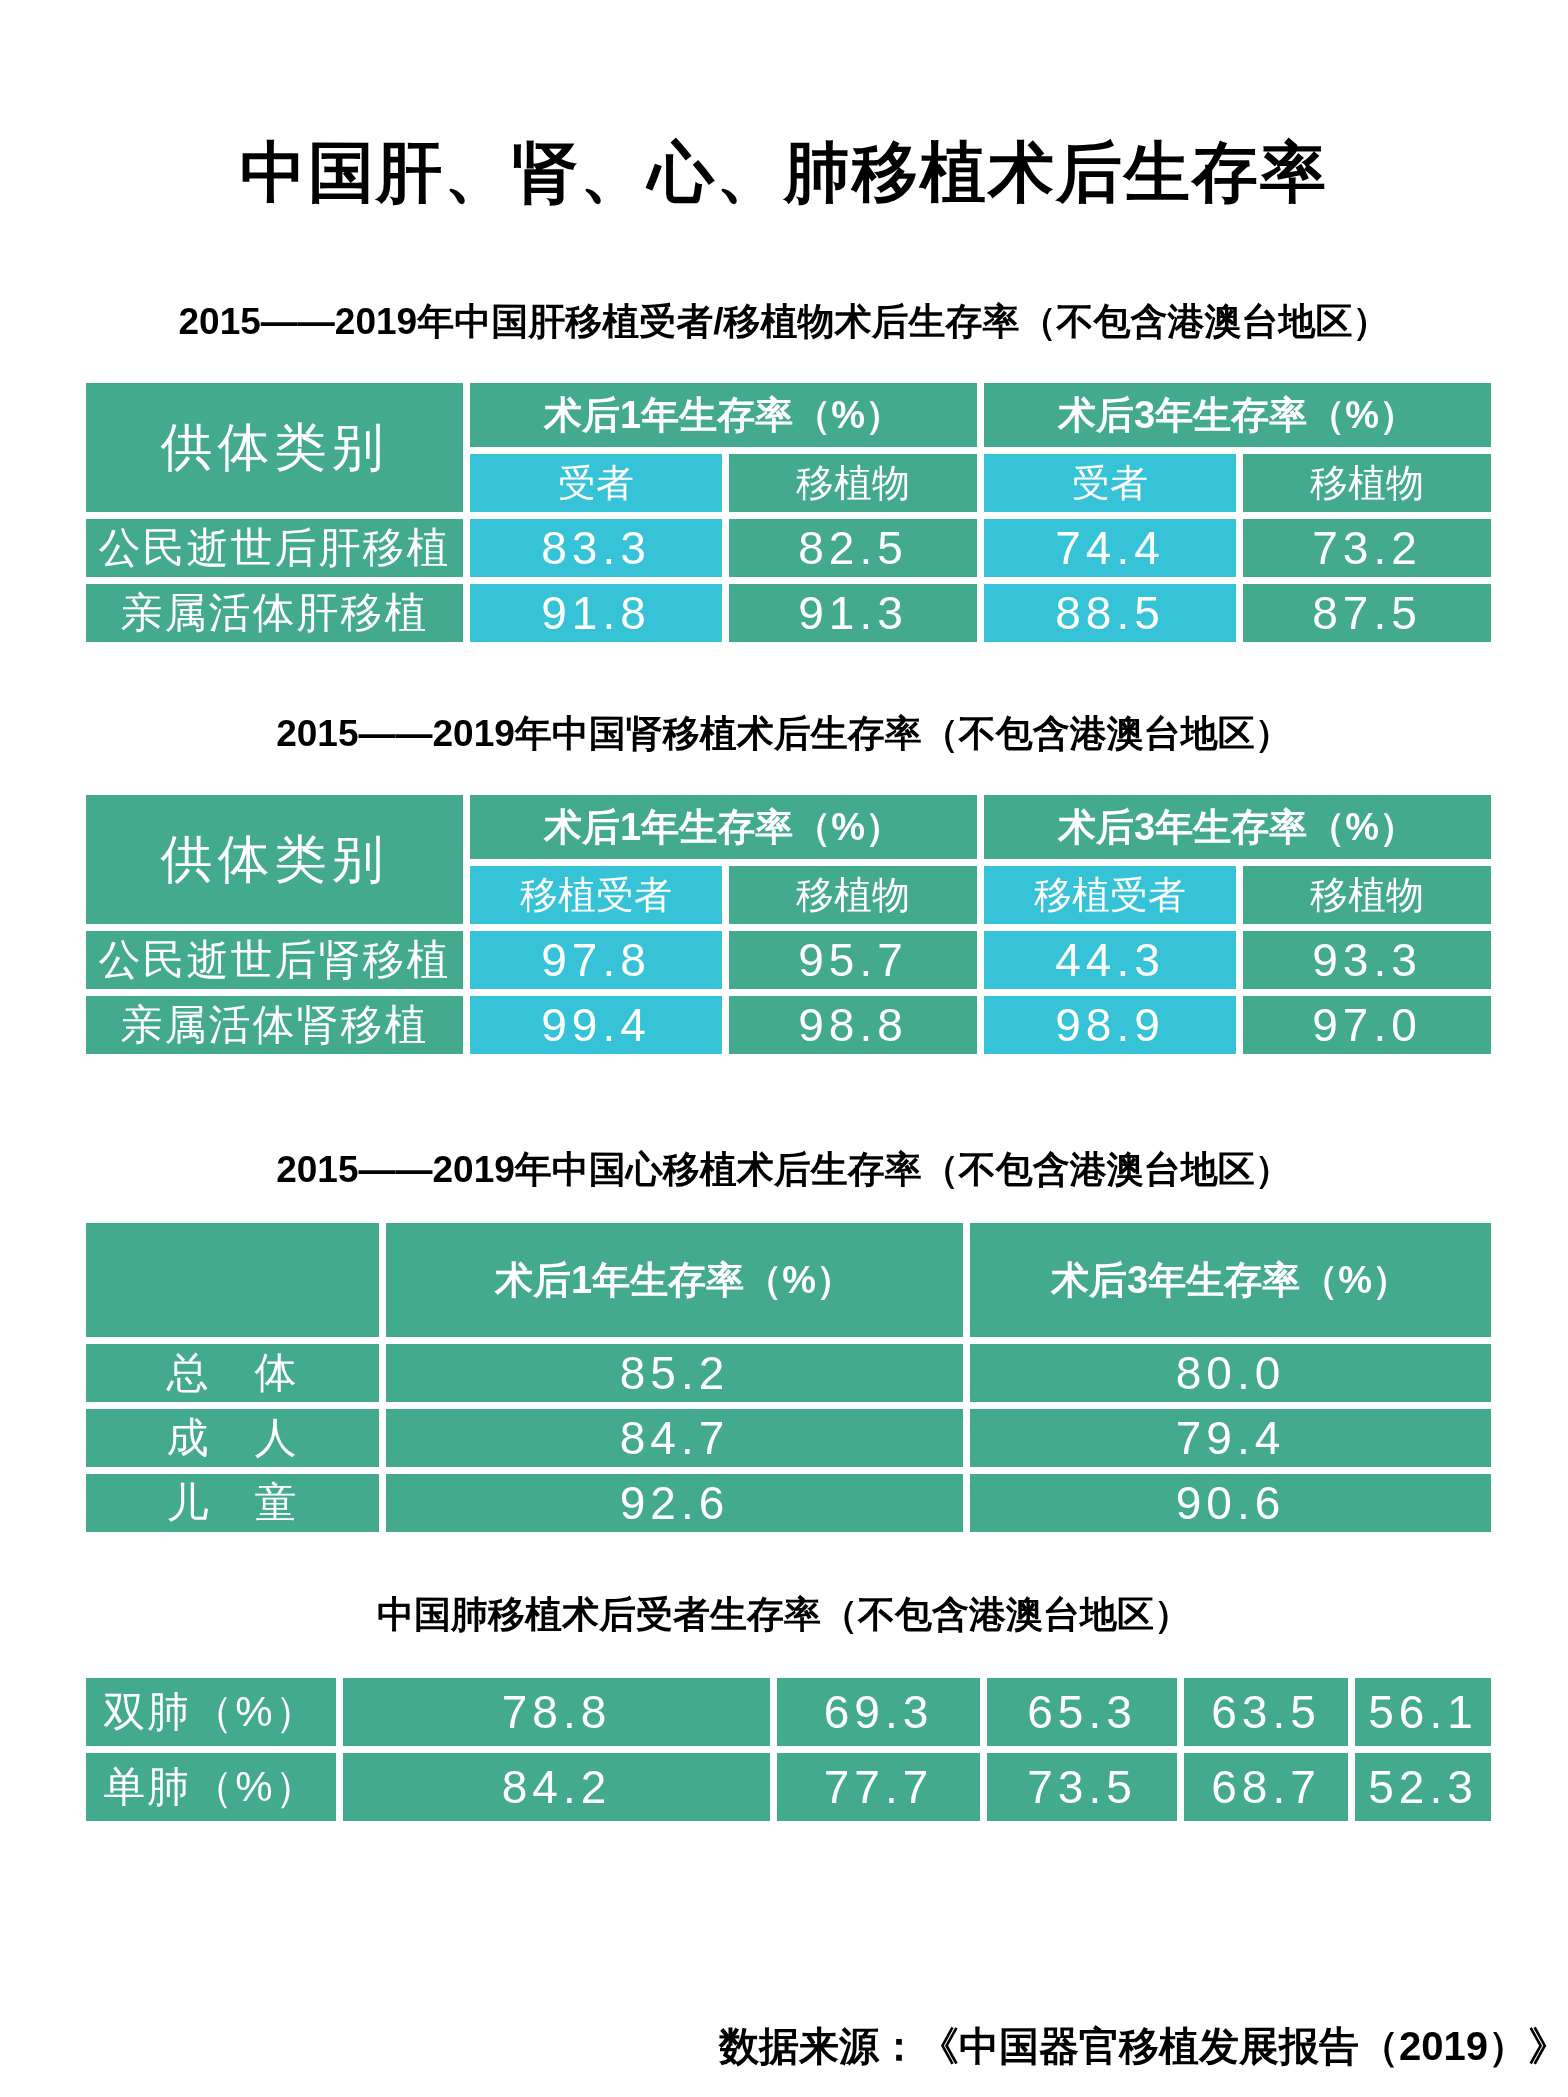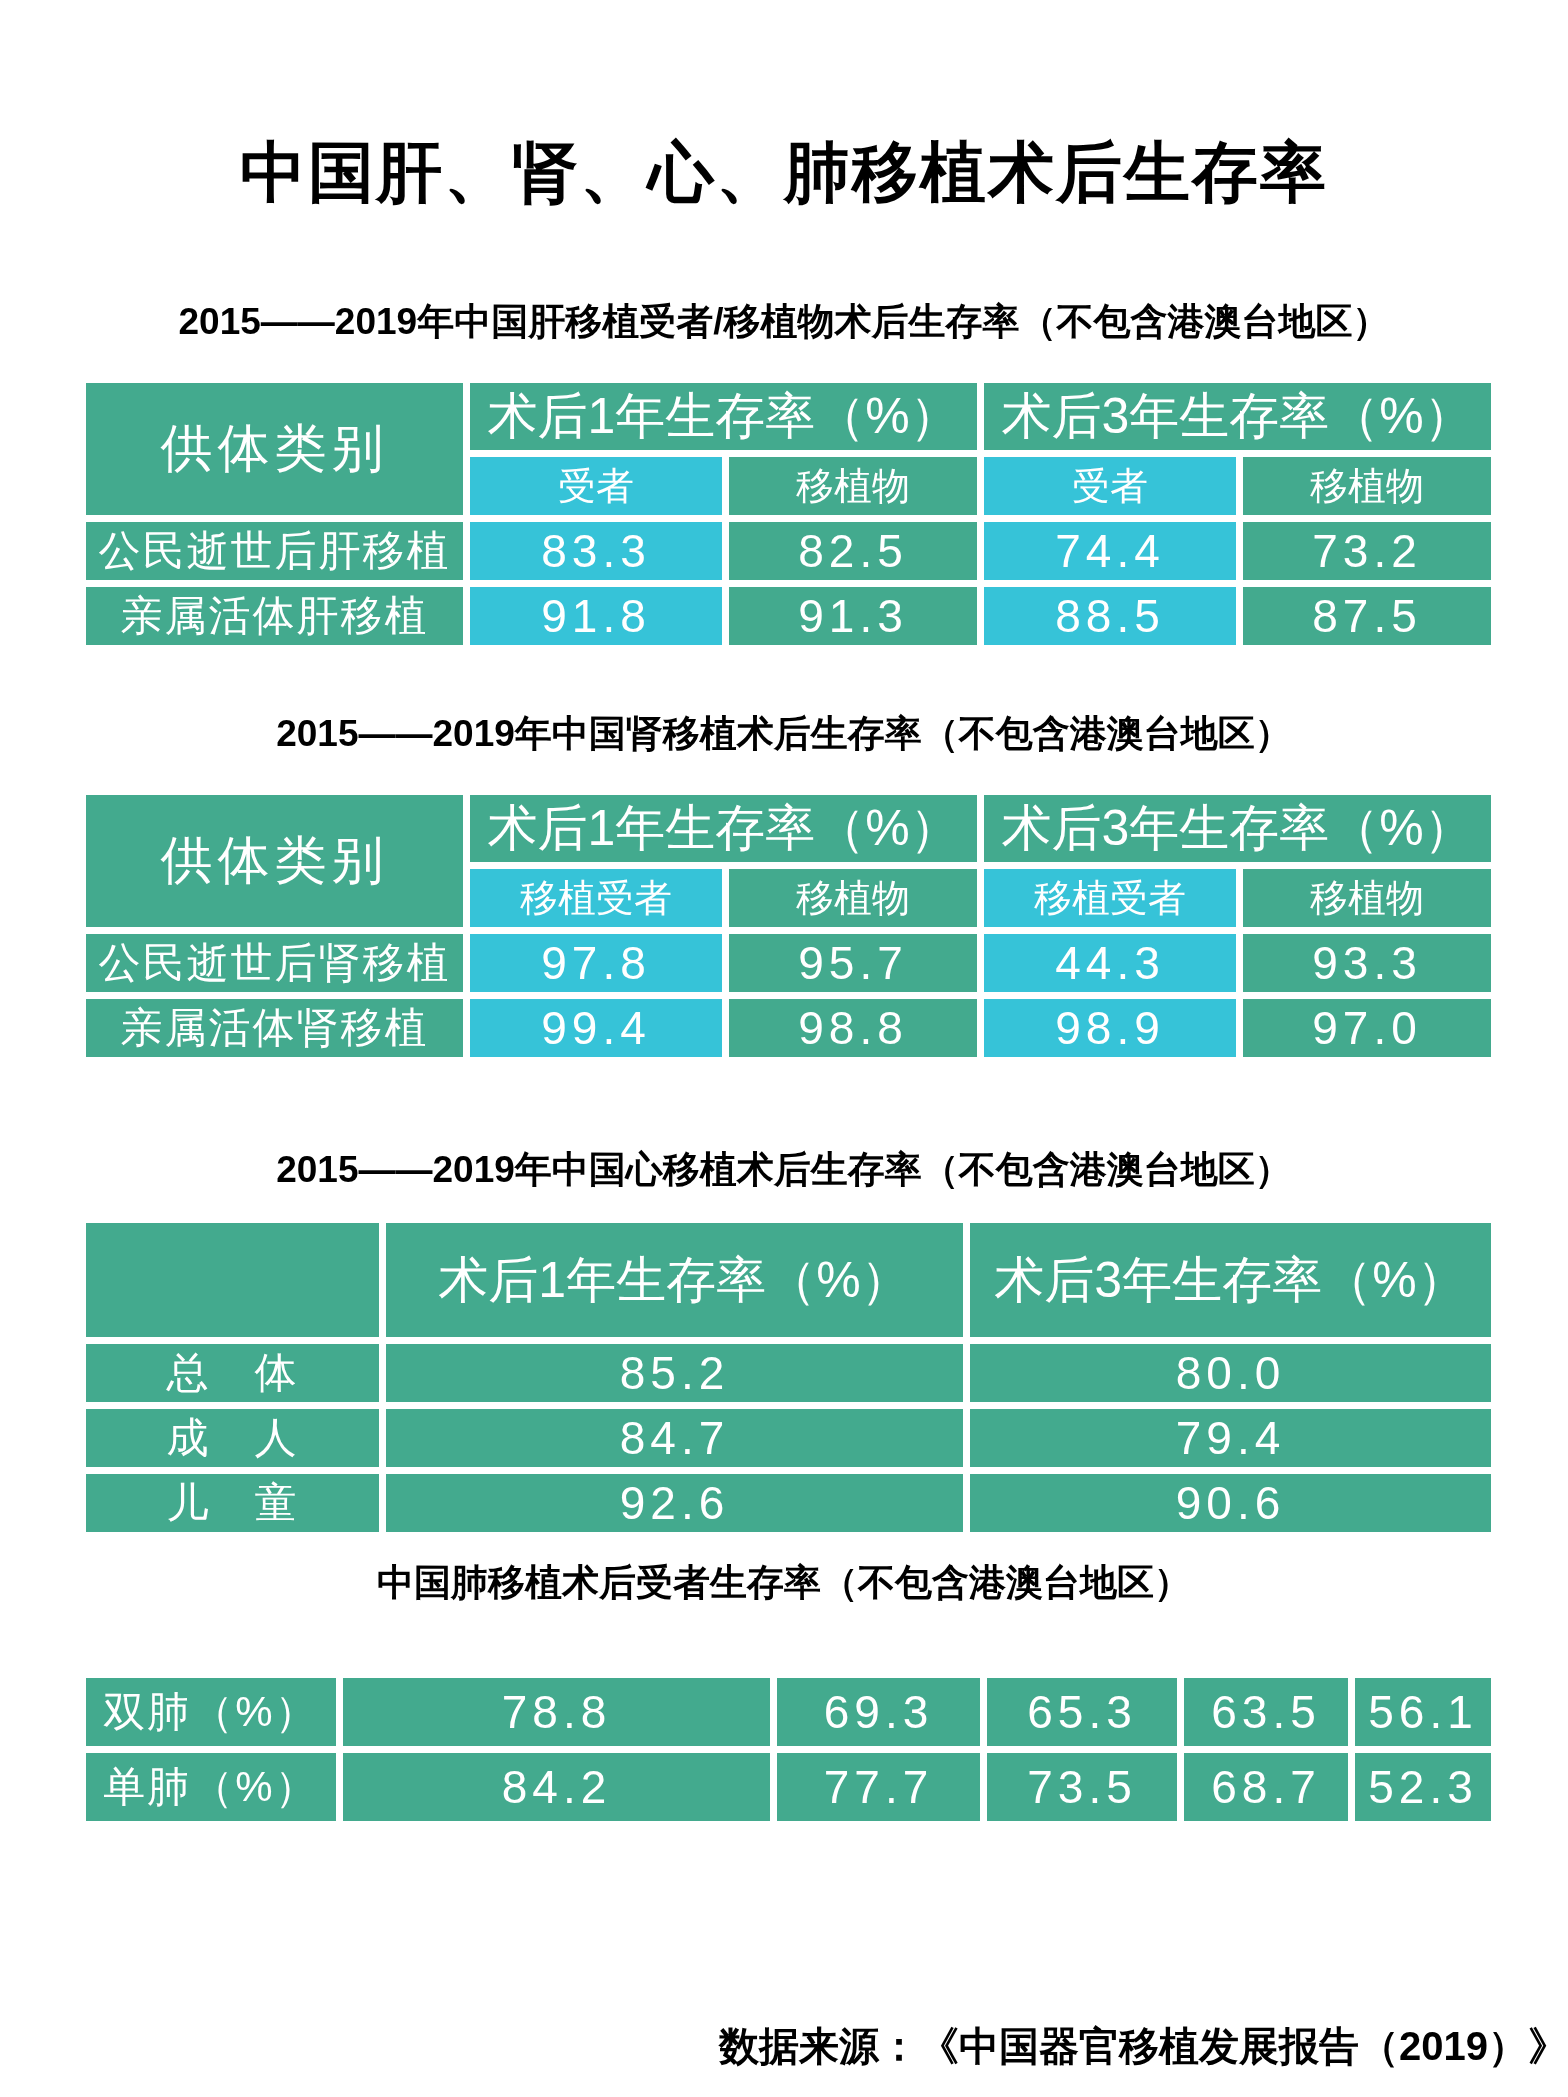--- a/index.html
+++ b/index.html
@@ -18,21 +18,21 @@
     top:133px;text-align:center;color:#000;
     font-size:66px;font-weight:bold;letter-spacing:2px;line-height:1.2;
   }
   .tbl-title{
     text-align:center;color:#000;
     font-size:37px;font-weight:bold;line-height:1.2;
   }
   .t1-title{top:300px;}
   .t2-title{top:712px;}
   .t3-title{top:1148px;}
-  .t4-title{top:1561px;}
+  .t4-title{top:1593px;}
 
   table.grid{
     position:absolute;left:79px;width:1419px;
     border-collapse:separate;border-spacing:7px;
     table-layout:fixed;
   }
   table.t1{top:376px;}
   table.t2{top:788px;}
   table.t3{top:1216px;}
   table.t4{top:1671px;}
@@ -46,21 +46,21 @@
 
   .t1 tr.r-ghead, .t2 tr.r-ghead{height:64px;}
   .t1 tr.r-sub,   .t2 tr.r-sub{height:58px;}
   .t1 tr.r-data,  .t2 tr.r-data{height:58px;}
   .t3 tr.r-head{height:114px;}
   .t3 tr.r-data{height:58px;}
   .t4 tr.r-head{height:100px;}
   .t4 tr.r-data{height:68px;}
 
   td.corner{font-size:52px;letter-spacing:5px;}
-  td.ghead{font-size:50px;}
+  td.ghead{font-size:38px;font-weight:bold;}
   td.sub{font-size:38px;}
   td.rlabel{font-size:42px;letter-spacing:2px;margin-top:12px;}
   td.num{font-size:46px;letter-spacing:5px;font-family:"Liberation Sans",sans-serif;}
 
   .footer-note{
     top:2022px;text-align:right;color:#000;
     font-size:40px;font-weight:bold;line-height:1.2;
   }
 </style>
 </head>

